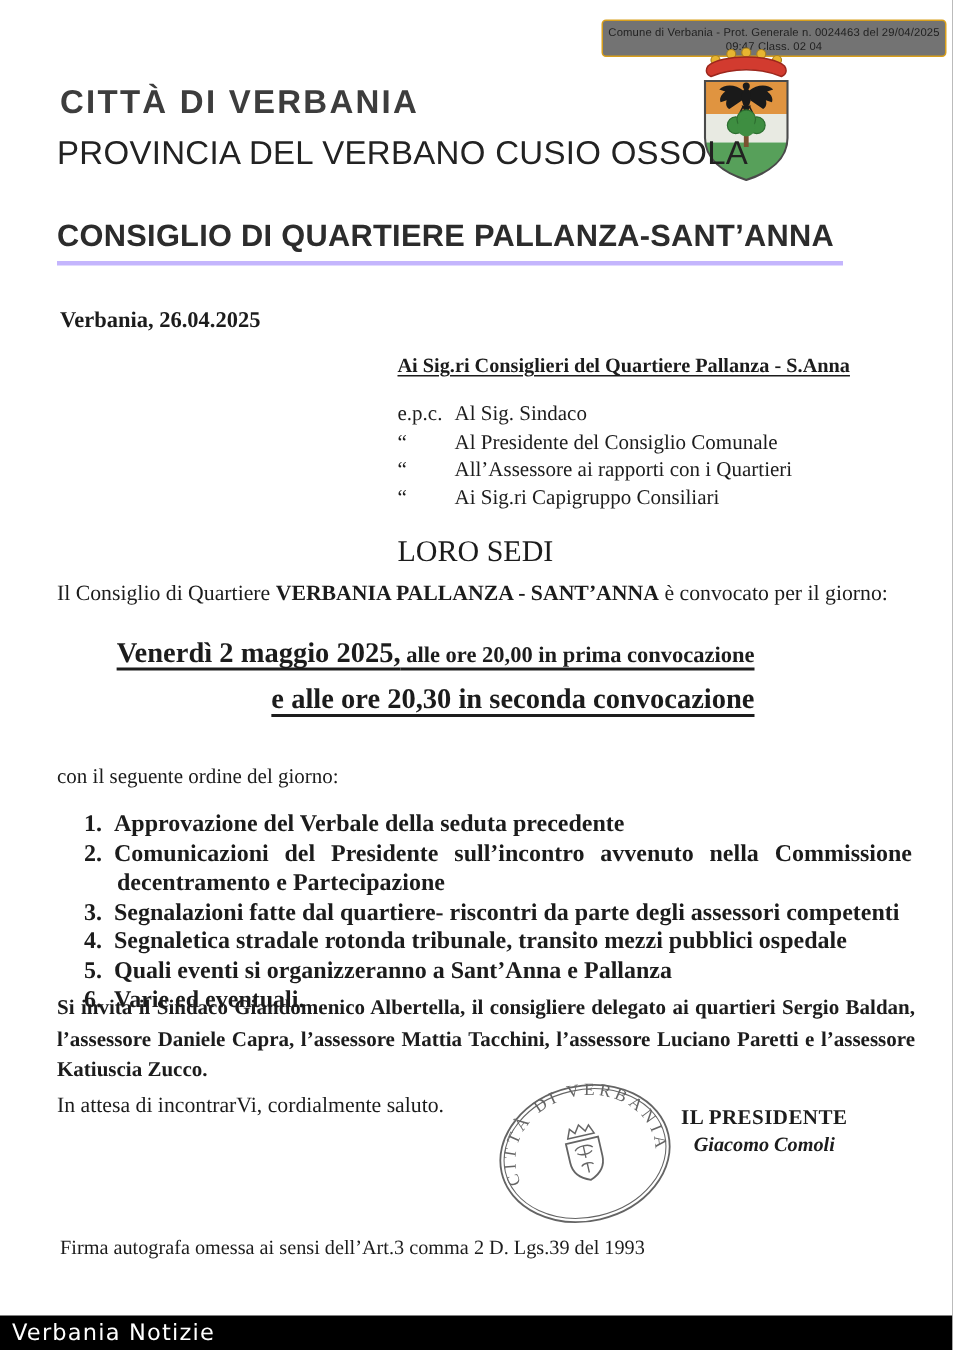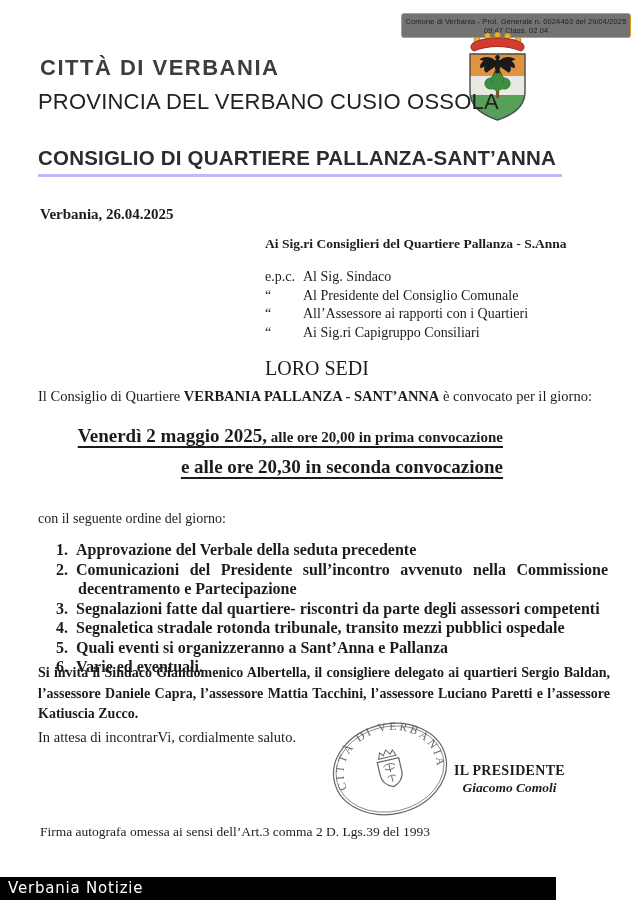--- a/index.html
+++ b/index.html
@@ -34,21 +34,21 @@
     font-family:"Liberation Sans", sans-serif;font-weight:bold;
     font-size:20.5px;letter-spacing:0.2px;color:#2c2c2c;
     border-bottom:3px solid #c4b5fd;padding-bottom:4px;padding-right:6px;
   }
   .date-line{
     position:absolute;left:40px;top:206px;
     font-weight:bold;font-size:15px;
   }
   
   .recipients{position:absolute;left:265px;top:236px;width:355px;font-size:14px;}
-  .recip-main{font-weight:bold;font-size:13.5px;text-underline-offset:2px;}
+  .recip-main{font-weight:bold;font-size:13.5px;text-decoration:underline;text-underline-offset:2px;}
   .cc-block{margin-top:16px;line-height:18.5px;}
   .cc-row{display:grid;grid-template-columns:38px 1fr;}
   .loro-sedi{margin-top:15px;font-size:20px;}
   
   .conv-intro{position:absolute;left:38px;top:388px;width:575px;font-size:14.5px;}
   .conv-intro .b{font-weight:bold;}
   .conv-block{
     position:absolute;left:0;top:421px;width:503px;text-align:right;
     font-weight:bold;line-height:29px;
   }
@@ -62,31 +62,31 @@
     font-weight:bold;font-size:16px;line-height:19.5px;}
   .agenda-item{text-align:justify;padding-left:22px;text-indent:-22px;}
   .agenda-item .num{padding-right:8px;}
   .invitation{
     position:absolute;left:38px;top:663px;width:572px;
     font-weight:bold;font-size:14px;line-height:20.5px;text-align:justify;
   }
   .closing-line{position:absolute;left:38px;top:729px;font-size:14.5px;}
   
   .round-stamp{position:absolute;left:328px;top:720px;opacity:0.85;}
-  .signature{position:absolute;left:452px;top:763px;width:115px;text-align:center;}
+  .signature{position:absolute;left:452px;top:738px;width:115px;text-align:center;}
   .sig-role{font-weight:bold;font-size:14px;letter-spacing:0.3px;}
   .sig-name{font-weight:bold;font-style:italic;font-size:13.5px;margin-top:1px;}
   
   .legal-note{position:absolute;left:40px;top:824px;font-size:13.5px;}
   .participation{
     position:absolute;left:0;top:848px;width:635px;text-align:center;
     font-weight:bold;font-size:14.5px;letter-spacing:0.3px;
   }
   .watermark-bar{
-    position:absolute;left:0;bottom:0;width:556px;height:23px;
+    position:absolute;left:0;bottom:0;width:635px;height:23px;
     background:#000000;color:#ffffff;
     font-family:"DejaVu Sans", sans-serif;font-size:15px;font-weight:normal;
     letter-spacing:0.8px;line-height:23px;padding-left:8px;box-sizing:border-box;
   }
 </style>
 </head>
 <body>
 
 <div class="page">
 

